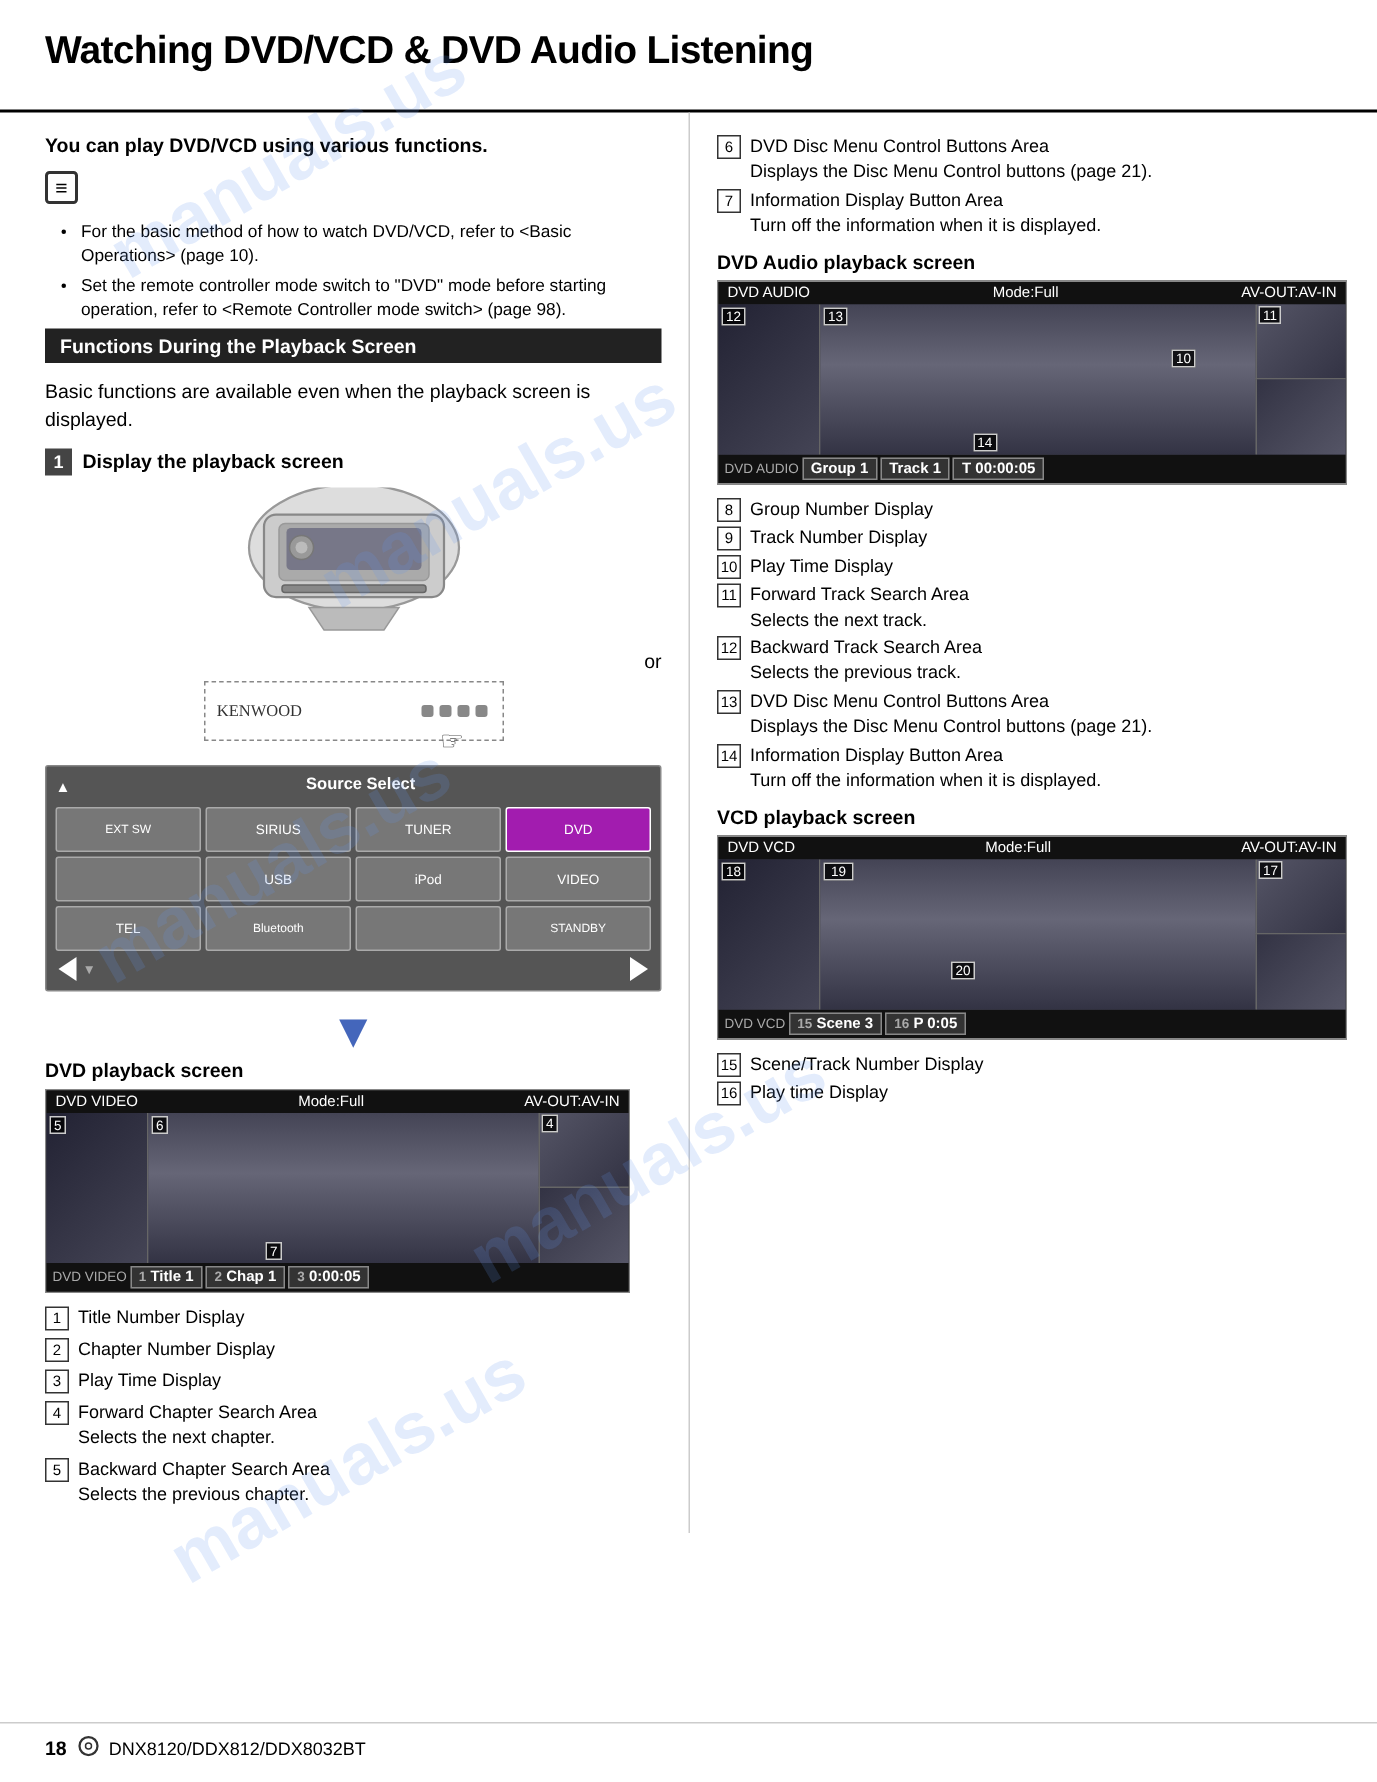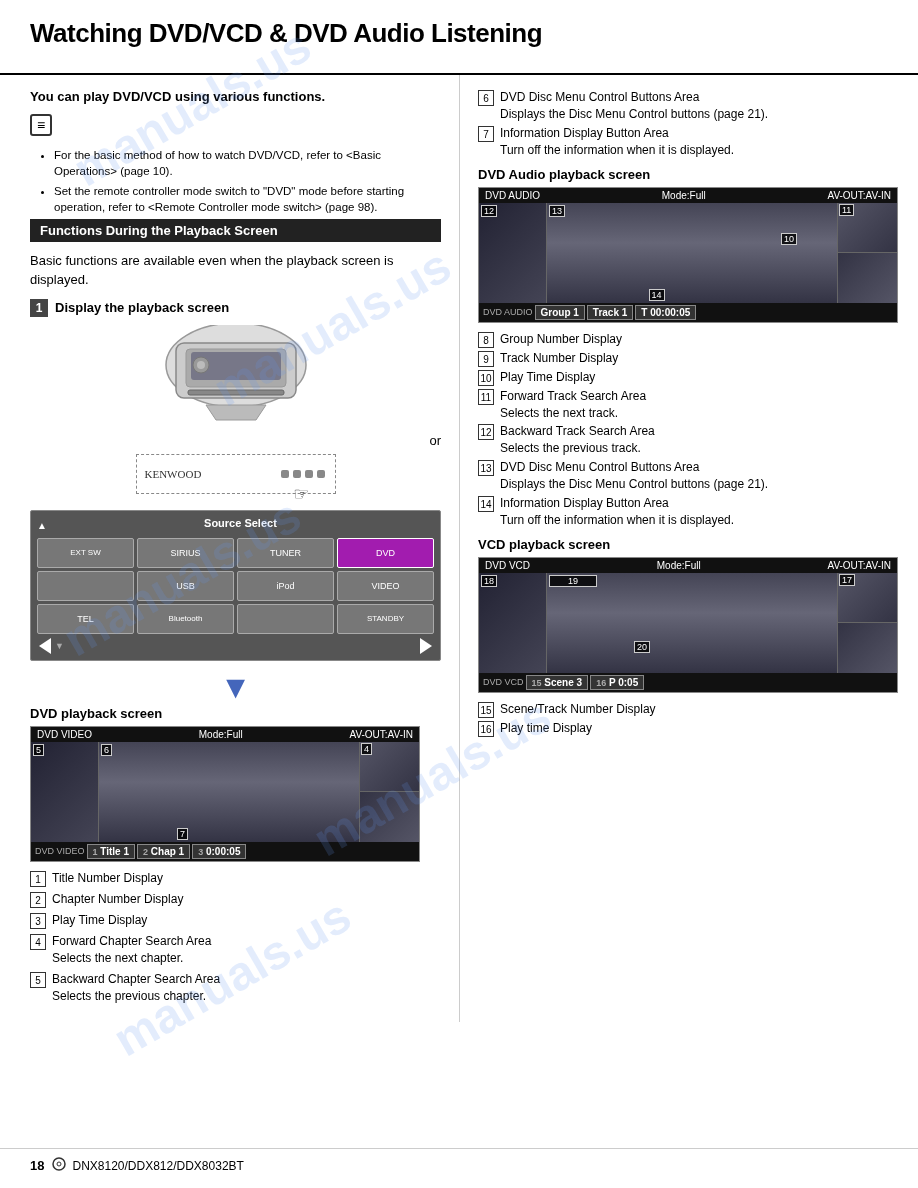--- a/index.html
+++ b/index.html
@@ -647,21 +647,21 @@
           <span>Mode:Full</span>
           <span>AV-OUT:AV-IN</span>
         </div>
         <div style="height:100px;background:linear-gradient(135deg,#334 0%,#556 50%,#334 100%);display:flex;position:relative;">
 
           <div style="width:68px;background:linear-gradient(135deg,#223 0%,#445 100%);border-right:1px solid #666;position:relative;">
             <div style="position:absolute;top:2px;left:2px;background:rgba(0,0,0,0.8);color:#fff;font-size:9px;border:1px solid #ccc;padding:0 2px;">18</div>
           </div>
 
           <div style="flex:1;background:linear-gradient(180deg,#445 0%,#667 40%,#334 100%);position:relative;">
-            <div style="position:absolute;top:2px;left:2px;background:rgba(0,0,0,0.8);color:#fff;font-size:9px;border:1px solid #ccc;padding:0 18px;">19</div>
+            <div style="position:absolute;top:2px;left:2px;background:rgba(0,0,0,0.8);color:#fff;font-size:9px;border:1px solid #ccc;padding:0 4px;">19</div>
             <div style="position:absolute;bottom:20px;left:30%;background:rgba(0,0,0,0.8);color:#fff;font-size:9px;border:1px solid #ccc;padding:0 2px;">20</div>
           </div>
 
           <div style="display:flex;flex-direction:column;width:60px;">
             <div style="flex:1;background:linear-gradient(135deg,#556 0%,#334 100%);border-left:1px solid #666;border-bottom:1px solid #666;position:relative;">
               <div style="position:absolute;top:1px;left:1px;background:rgba(0,0,0,0.8);color:#fff;font-size:9px;border:1px solid #ccc;padding:0 2px;">17</div>
             </div>
             <div style="flex:1;background:linear-gradient(135deg,#334 0%,#556 100%);border-left:1px solid #666;position:relative;">
             </div>
           </div>

